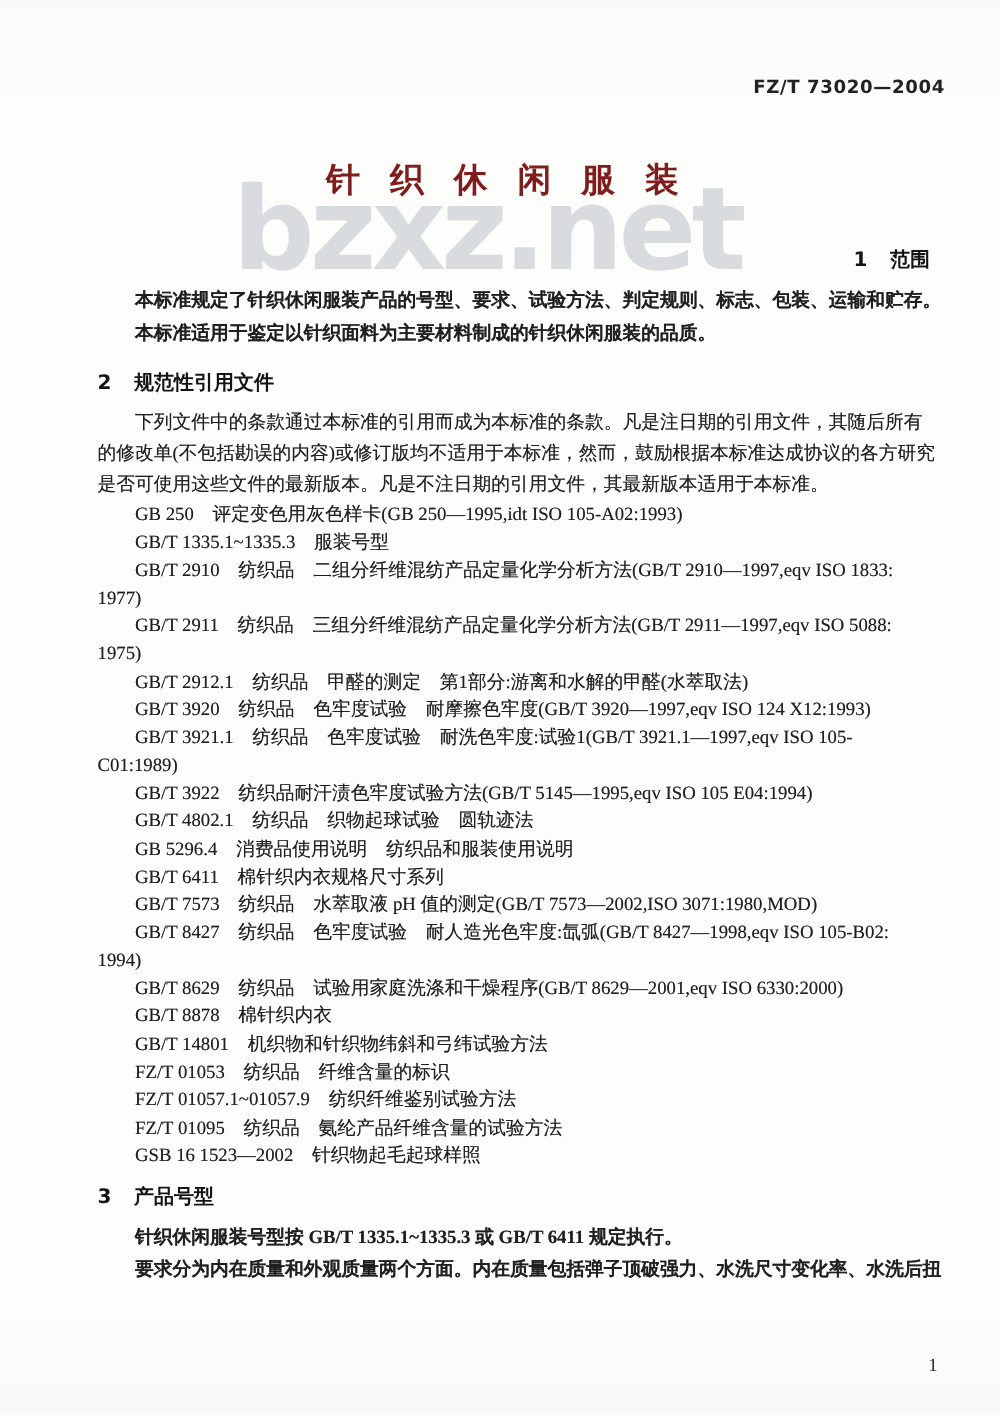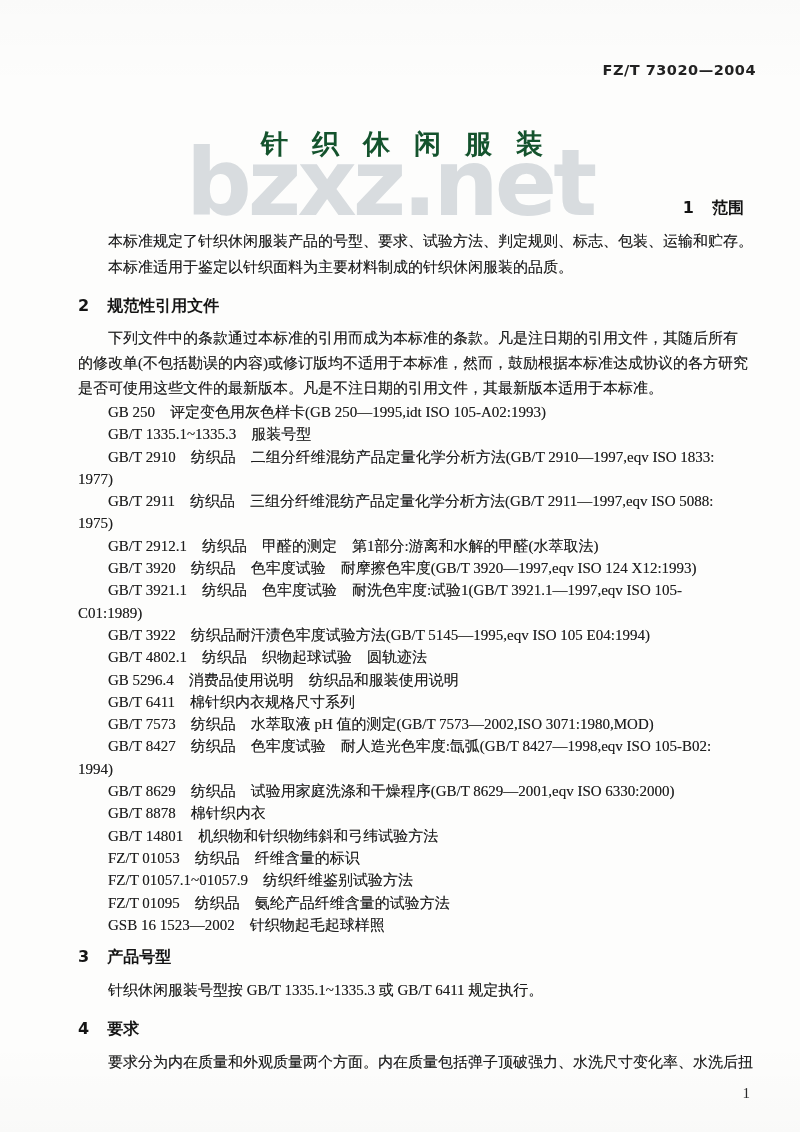--- a/index.html
+++ b/index.html
@@ -24,34 +24,34 @@
   .watermark{
     position:absolute;top:138px;left:186px;z-index:0;
     font-family:"DejaVu Sans","Liberation Sans",sans-serif;
     font-weight:bold;font-size:92px;line-height:1;letter-spacing:-4px;
     color:#d8dcdf;user-select:none;
   }
   .doc-title{
     position:absolute;top:126px;left:0;width:100%;z-index:1;
     text-align:center;padding-left:28px;box-sizing:border-box;
     font-family:Liberation Sans, sans-serif;
-    font-weight:bold;font-size:27px;letter-spacing:24px;color:#14532d;
+    font-weight:bold;font-size:27px;letter-spacing:24px;color:#7f1d1d;
   }
   .body-flow{
     position:absolute;top:196px;left:78px;right:56px;z-index:1;
   }
   .sec{
     font-family:"DejaVu Sans","Liberation Sans",sans-serif;
     font-weight:bold;font-size:16px;line-height:24px;color:#141414;
     margin:14px 0 8px 0;
   }
   .sec.first{margin-top:0;text-align:right;}
   .sec .num{display:inline-block;min-width:10px;margin-right:18px;}
   .ln{white-space:nowrap;text-shadow:0 0 0.4px rgba(20,20,20,0.55);}
-  .para{font-size:15px;line-height:26px;}
+  .para{font-size:15px;line-height:26px;font-weight:bold;}
   .intro{font-size:15px;line-height:25px;}
   .ref{font-size:15px;line-height:22.3px;}
   .ind{padding-left:30px;}
   .page-number{
     position:absolute;top:1085px;right:50px;z-index:1;
     font-size:15px;color:#2a2a2a;
   }
 </style>
 </head>
 <body>
@@ -102,22 +102,19 @@
     <div class="ln ref ind">FZ/T 01053　纺织品　纤维含量的标识</div>
     <div class="ln ref ind">FZ/T 01057.1~01057.9　纺织纤维鉴别试验方法</div>
     <div class="ln ref ind">FZ/T 01095　纺织品　氨纶产品纤维含量的试验方法</div>
     <div class="ln ref ind">GSB 16 1523—2002　针织物起毛起球样照</div>
 
     <div class="sec" style="margin-top:9px;">
       <span class="num">3</span><span>产品号型</span>
     </div>
     <div class="ln para ind">针织休闲服装号型按 GB/T 1335.1~1335.3 或 GB/T 6411 规定执行。</div>
 
-    <div class="sec">
-      <span class="num">4</span><span>要求</span>
-    </div>
     <div class="ln para ind">要求分为内在质量和外观质量两个方面。内在质量包括弹子顶破强力、水洗尺寸变化率、水洗后扭</div>
 
   </div>
 
   <div class="page-number">1</div>
 
 </div>
 
 </body></html>

